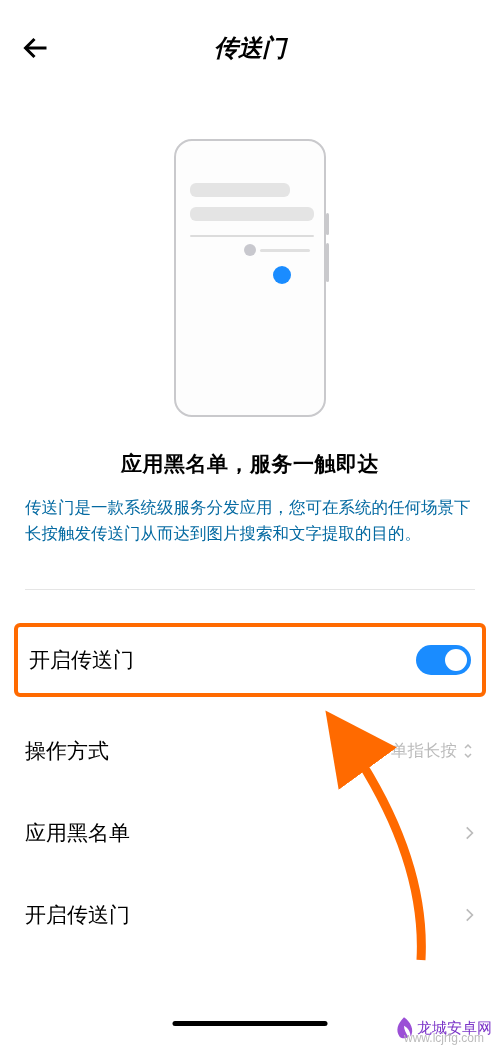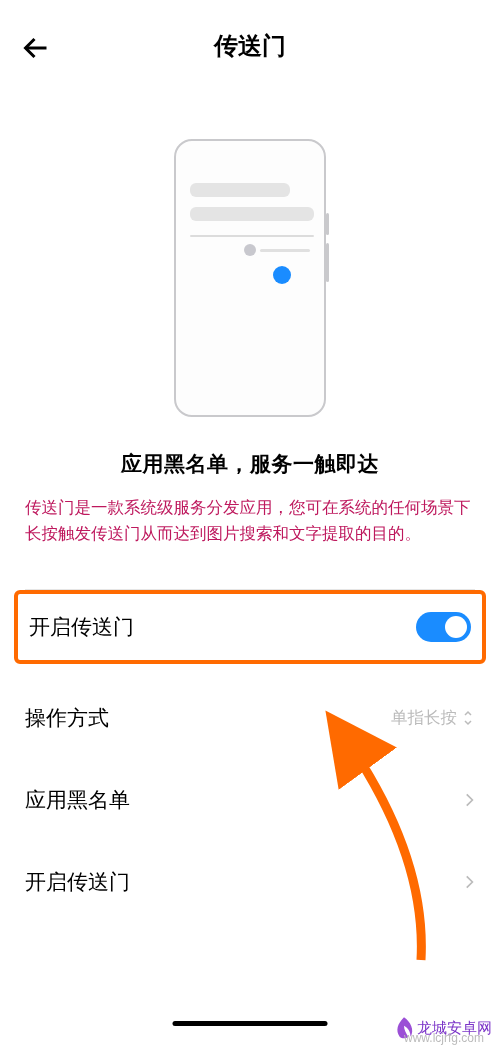--- a/index.html
+++ b/index.html
@@ -10,23 +10,24 @@
     body {
       font-family: -apple-system, "Helvetica Neue", Arial, sans-serif;
       width: 500px;
       height: 1051px;
       background: #ffffff;
       position: relative;
       overflow: hidden;
     }
     .header {
       display: flex;
-      align-items: flex-start;
+      align-items: center;
       padding: 30px 18px 18px;
       position: relative;
+      font-style: italic;
     }
     .back-icon svg {
       display: block;
     }
     .title {
       position: absolute;
       left: 50%;
       transform: translateX(-50%);
       font-size: 24px;
       font-weight: 600;
@@ -108,30 +109,31 @@
     .caption {
       text-align: center;
       font-size: 21px;
       font-weight: 600;
       color: #000;
       margin-top: 33px;
       letter-spacing: 0.5px;
     }
     .description {
       font-size: 16.5px;
-      color: #be185d;
+      color: #0369a1;
       line-height: 1.6;
       padding: 16px 25px 0;
     }
     .divider {
       height: 1px;
       background: #e5e5e5;
       margin: 42px 25px 0;
     }
     .settings {
+      margin-top: 33px;
       padding: 0 25px;
     }
     .row {
       display: flex;
       align-items: center;
       justify-content: space-between;
       min-height: 56px;
       margin-bottom: 26px;
     }
     .row-highlight {

